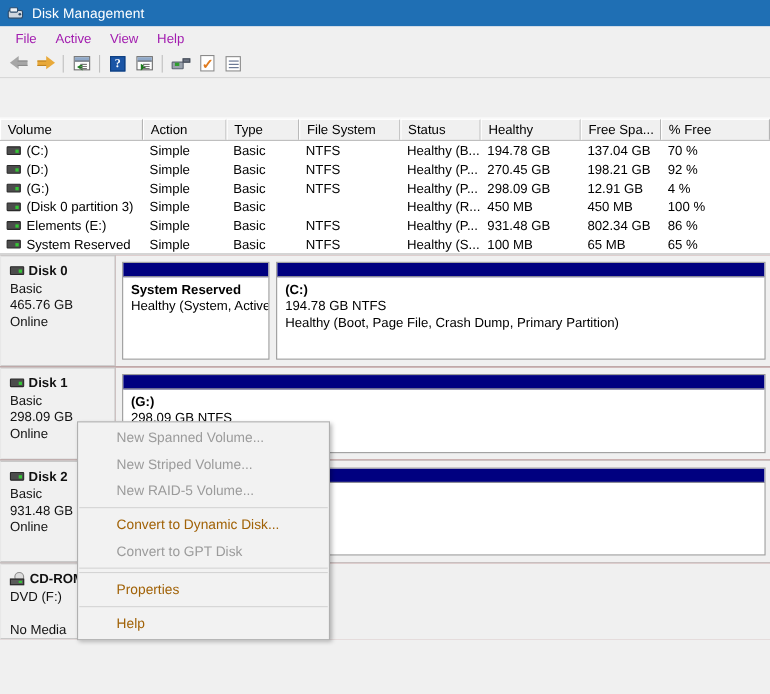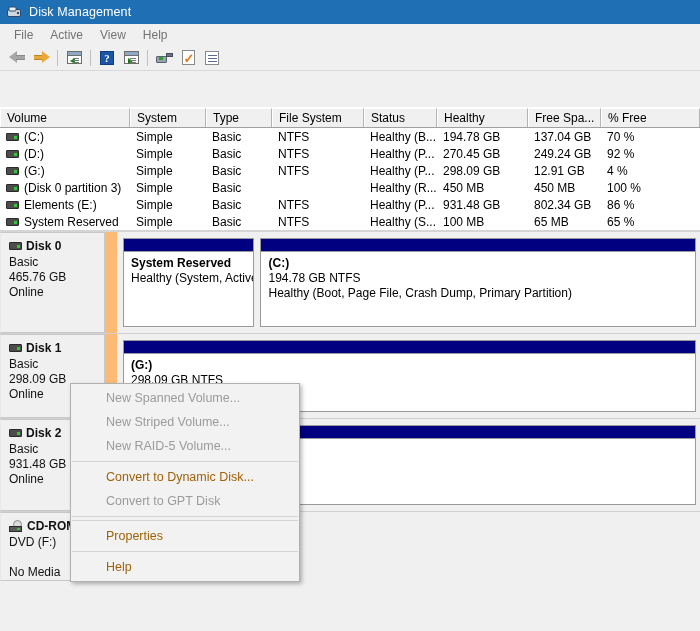--- a/index.html
+++ b/index.html
@@ -42,21 +42,21 @@
   .menubar {
     height: 21px;
     background: #f0f0f0;
     display: flex;
     align-items: center;
     padding-left: 6px;
     border-bottom: 0;
   }
   .menubar .mitem {
     font-size: 12px;
-    color: #737373;
+    color: #a21caf;
     padding: 2px 9px 2px 8px;
     white-space: nowrap;
     cursor: default;
   }
 
   
   .toolbar {
     height: 26px;
     background: #f0f0f0;
     display: flex;
@@ -256,22 +256,21 @@
 
   
   .diskpane {
     position: relative;
     background: #f0f0f0;
     border-top: 2px solid #d5d5d5;
   }
   .diskrow {
     display: flex;
     position: relative;
-    background: #fdba74;
-    gap: 12px;
+    background: #7f1d1d;
   }
   .diskrow + .diskrow { border-top: 1px solid #d0d0d0; }
   .disk-info {
     width: 105px;
     flex: 0 0 105px;
     background: #f0f0f0;
     border: 1px solid #c8c8c8;
     border-left: 1px solid #e8e8e8;
     padding: 6px 0 0 8px;
     font-size: 12px;
@@ -451,21 +450,21 @@
         <span class="r"></span>
           <span class="r"></span>
           <span class="r"></span>
       </span>
     </div>
   </div>
 
   <div class="vollist">
     <div class="vl-head">
       <div class="col" style="width:130px;flex:0 0 130px">Volume</div>
-      <div class="col" style="width:76px;flex:0 0 76px">System</div>
+      <div class="col" style="width:76px;flex:0 0 76px">Action</div>
       <div class="col" style="width:66px;flex:0 0 66px">Type</div>
       <div class="col" style="width:92px;flex:0 0 92px">File System</div>
       <div class="col" style="width:73px;flex:0 0 73px">Status</div>
       <div class="col" style="width:91px;flex:0 0 91px">Healthy</div>
       <div class="col" style="width:73px;flex:0 0 73px">Free Spa...</div>
       <div class="col" style="flex:1 1 auto">% Free</div>
     </div>
     <div class="vl-rows">
 
       <div class="vl-row">
@@ -485,21 +484,21 @@
       <div class="vl-row">
         <div class="cell" style="width:130px;flex:0 0 130px">
           <span class="vol-icon"></span>
           <span>(D:)</span>
         </div>
         <div class="cell" style="width:76px;flex:0 0 76px">Simple</div>
         <div class="cell" style="width:66px;flex:0 0 66px">Basic</div>
         <div class="cell" style="width:92px;flex:0 0 92px">NTFS</div>
         <div class="cell" style="width:73px;flex:0 0 73px">Healthy (P...</div>
         <div class="cell" style="width:91px;flex:0 0 91px">270.45 GB</div>
-        <div class="cell" style="width:73px;flex:0 0 73px">249.24 GB</div>
+        <div class="cell" style="width:73px;flex:0 0 73px">198.21 GB</div>
         <div class="cell" style="flex:1 1 auto">92 %</div>
       </div>
 
       <div class="vl-row">
         <div class="cell" style="width:130px;flex:0 0 130px">
           <span class="vol-icon"></span>
           <span>(G:)</span>
         </div>
         <div class="cell" style="width:76px;flex:0 0 76px">Simple</div>
         <div class="cell" style="width:66px;flex:0 0 66px">Basic</div>

